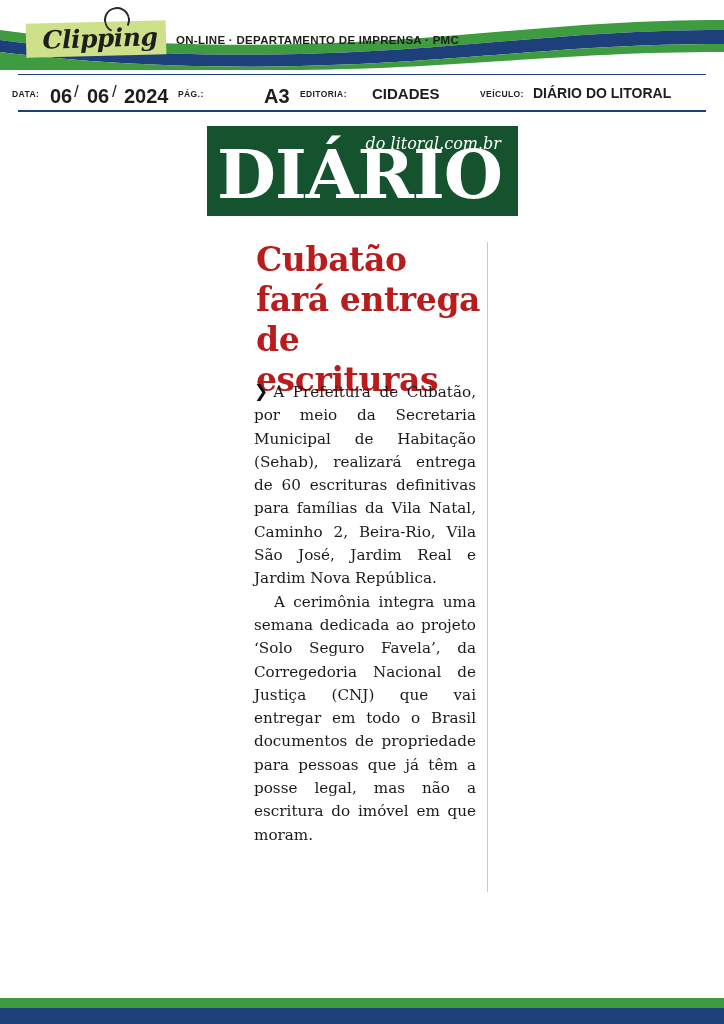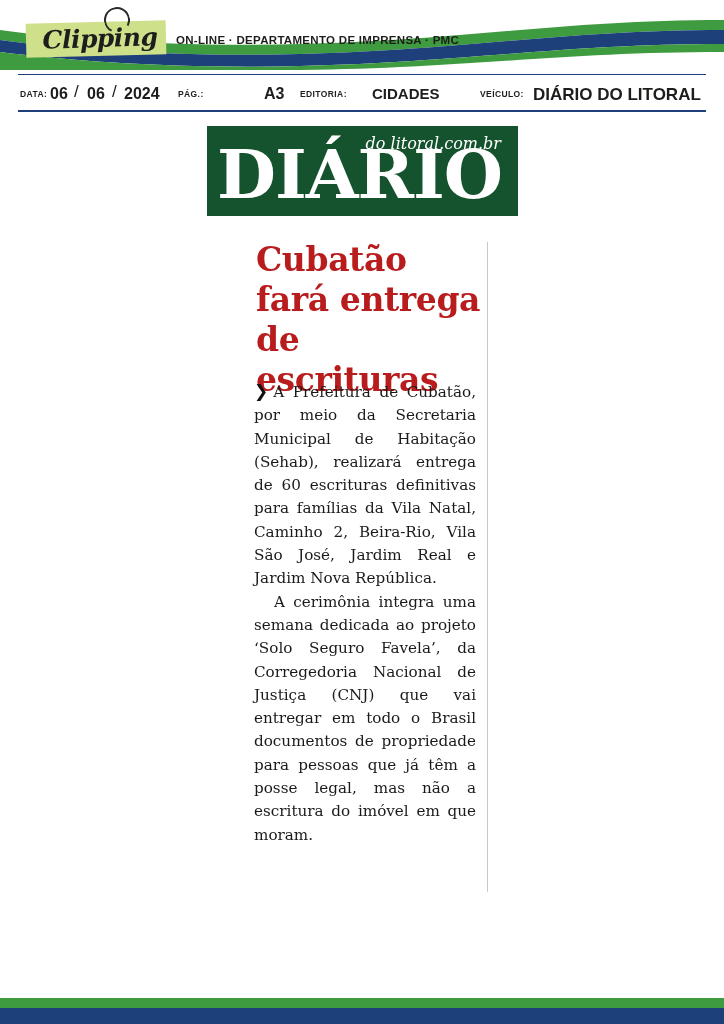--- a/index.html
+++ b/index.html
@@ -91,21 +91,21 @@
     font-weight: bold;
     font-size: 8.5px;
     letter-spacing: 0.4px;
     color: #1d1d1b;
     top: 15px;
   }
   .meta-value {
     position: absolute;
     font-family: "Liberation Sans", sans-serif;
     font-weight: bold;
-    font-size: 16px;
+    font-size: 20px;
     color: #1d1d1b;
     top: 11px;
   }
   .meta-slash {
     position: absolute;
     top: 8px;
     font-size: 17px;
     color: #1d1d1b;
     font-family: "Liberation Sans", sans-serif;
   }
@@ -214,35 +214,35 @@
   </svg>
   <div class="clipping-tape"></div>
   <div class="clip-hook"></div>
   <div class="clipping-word">Clipping</div>
   <div class="banner-title">ON-LINE · DEPARTAMENTO DE IMPRENSA · PMC</div>
 </div>
 
 <div class="meta-row">
   <div class="meta-rule-top"></div>
 
-  <div class="meta-label" style="left:20px;">DATA:</div>
+  <div class="meta-label" style="left:12px;">DATA:</div>
   <div class="meta-value" style="left:50px;">06</div>
   <div class="meta-slash" style="left:74px;">/</div>
   <div class="meta-value" style="left:87px;">06</div>
   <div class="meta-slash" style="left:112px;">/</div>
   <div class="meta-value" style="left:124px;">2024</div>
 
   <div class="meta-label" style="left:178px;text-align:right;">PÁG.:</div>
   <div class="meta-value" style="left:228px;margin-left:36px;">A3</div>
 
   <div class="meta-label" style="left:300px;">EDITORIA:</div>
   <div class="meta-value" style="left:372px; font-size:15px;">CIDADES</div>
 
   <div class="meta-label" style="left:480px;text-align:right;">VEÍCULO:</div>
-  <div class="meta-value" style="left:533px; font-size:17px;">DIÁRIO DO LITORAL</div>
+  <div class="meta-value" style="left:533px; font-size:14px;">DIÁRIO DO LITORAL</div>
 
   <div class="meta-rule-bottom"></div>
 </div>
 
 <div class="masthead">
   <div class="masthead-name">DIÁRIO</div>
   <div class="masthead-site">do litoral.com.br</div>
 </div>
 
 <div class="headline">Cubatão fará entrega de escrituras</div>

